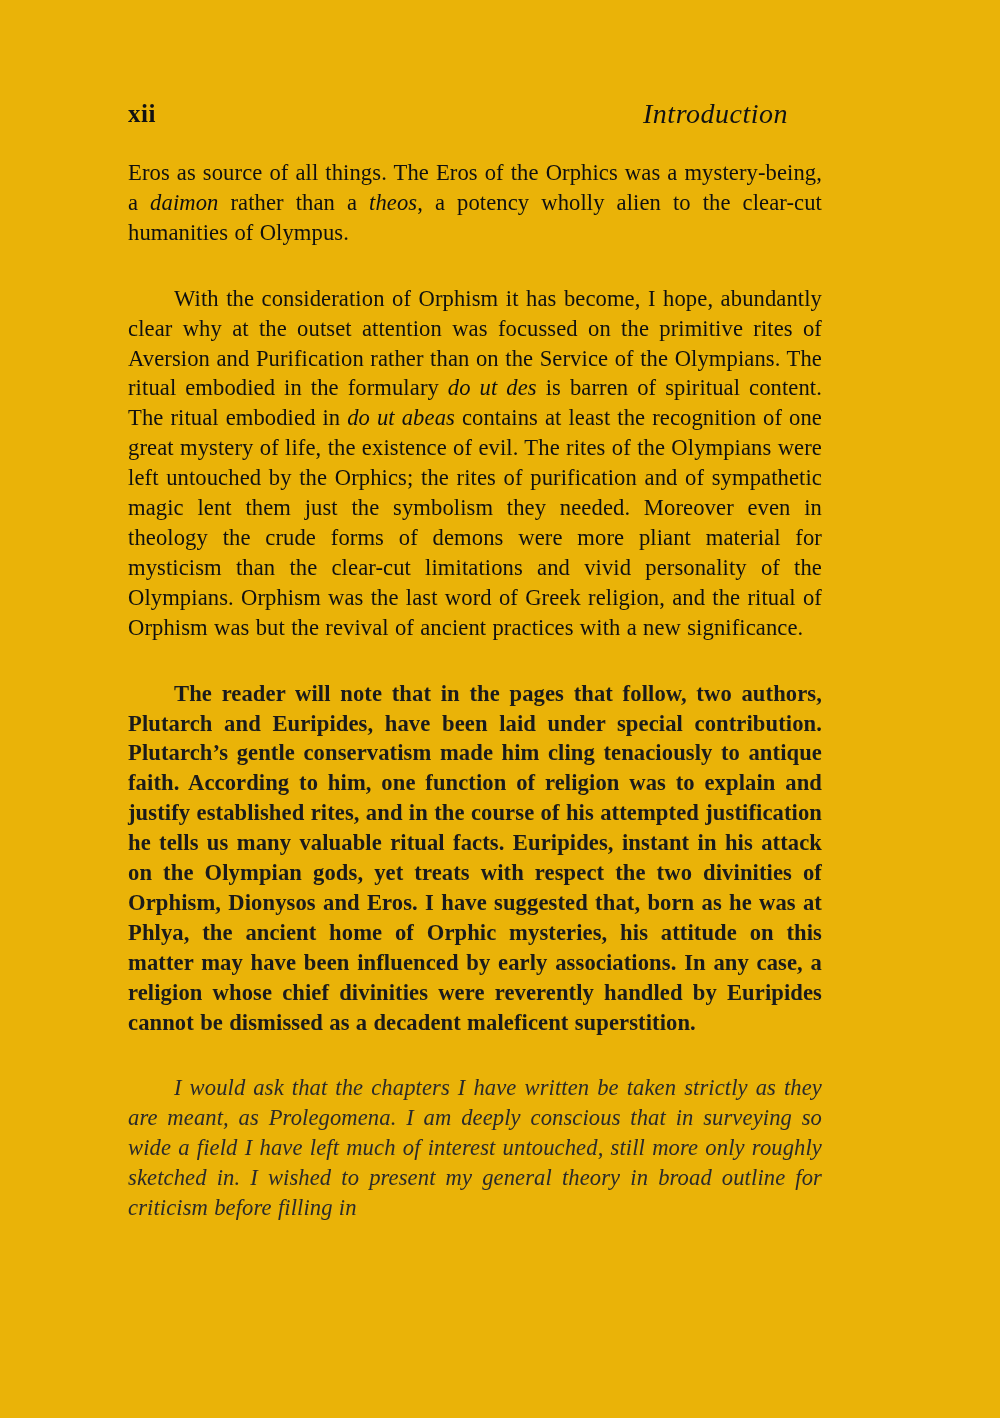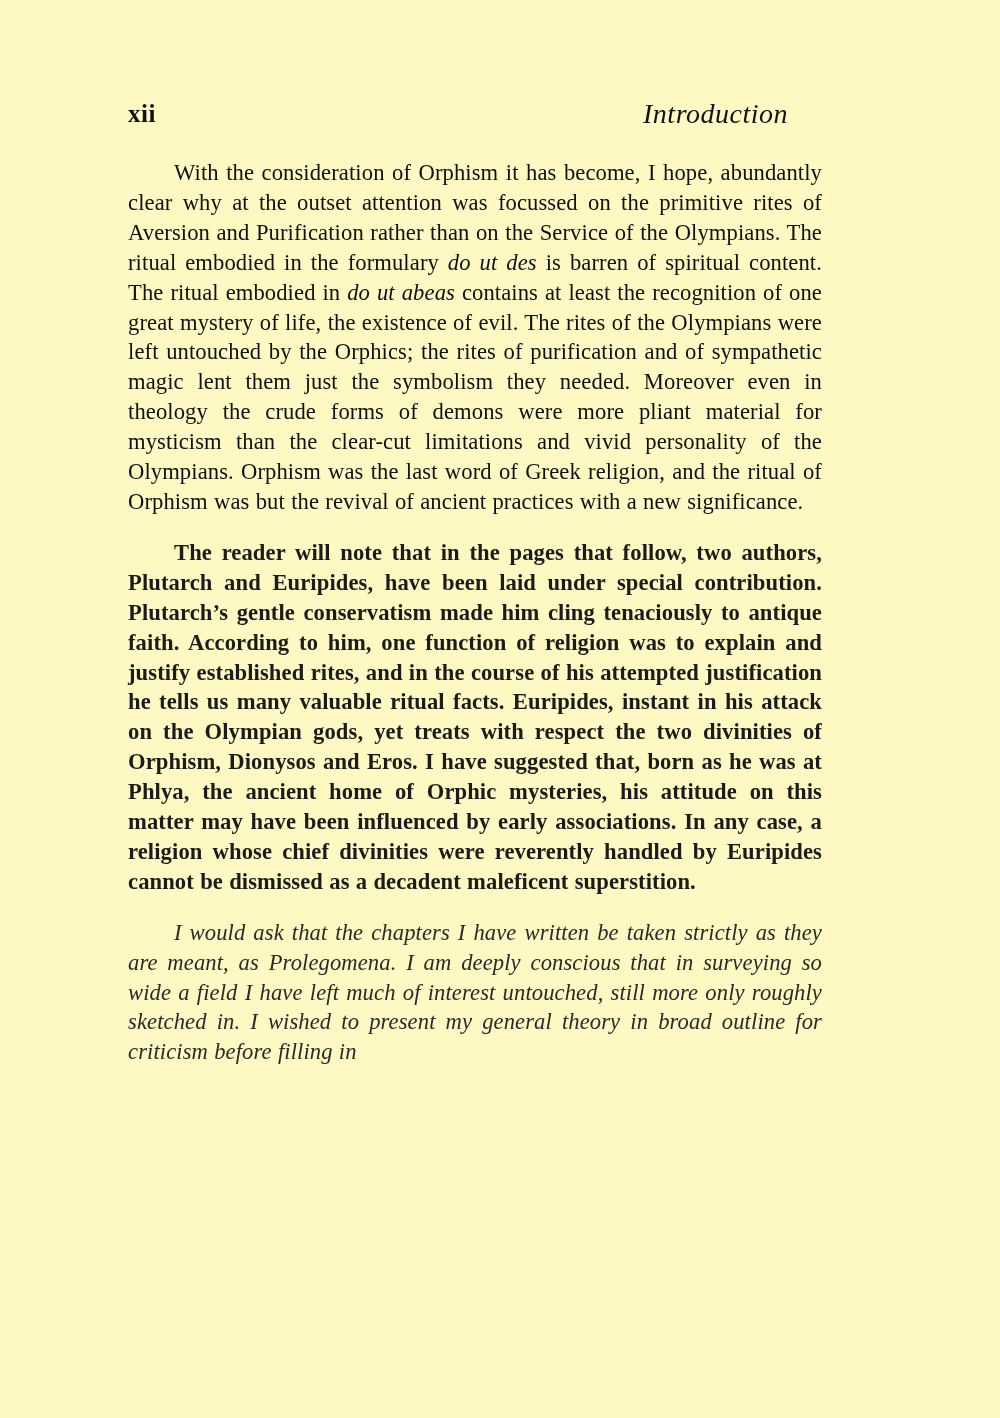--- a/index.html
+++ b/index.html
@@ -15,21 +15,21 @@
     overflow: hidden;
     font-family: "Liberation Serif", "DejaVu Serif", serif;
     color: #000000;
     -webkit-font-smoothing: antialiased;
   }
 
   
   .page {
     position: absolute;
     inset: 0;
-    background: #fef9c3;
+    background: #eab308;
   }
 
   
   .running-head {
     position: absolute;
     left: 128px;
     top: 100px;
     width: 692px;
     height: 40px;
   }
@@ -69,21 +69,21 @@
     text-align: justify;
     text-align-last: left;
     font-size: 22.6px;
     line-height: 29.9px;
     letter-spacing: 0.1px;
     word-spacing: 0.5px;
     color: #101010;
     text-indent: 0;
   }
   p.para + p.para {
-    margin-top: 21px;
+    margin-top: 36px;
   }
   p.indent {
     text-indent: 46px;
   }
 
   
   p.fade1 { color: #1b1b1b; font-weight: bold; }
   p.fade2 { color: #2a2a2a; font-style: italic; }
 
   i, em { font-style: italic; }
@@ -92,18 +92,19 @@
 <body>
 
 <div class="page">
 
   <div class="running-head">
     <span class="folio">xii</span>
     <span class="head-title">Introduction</span>
   </div>
 
   <div class="textblock">
+    <p class="para" style="text-indent: 0px;"><span>Eros as source of all things.  The Eros of the Orphics was a mystery-being, a </span><i>daimon</i><span> rather than a </span><i>theos</i><span>, a potency wholly alien to the clear-cut humanities of Olympus.</span></p>
     <p class="para indent"><span>With the consideration of Orphism it has become, I hope, abundantly clear why at the outset attention was focussed on the primitive rites of Aversion and Purification rather than on the Service of the Olympians.  The ritual embodied in the formulary </span><i>do ut des</i><span> is barren of spiritual content.  The ritual embodied in </span><i>do ut abeas</i><span> contains at least the recognition of one great mystery of life, the existence of evil.  The rites of the Olympians were left untouched by the Orphics; the rites of purification and of sympathetic magic lent them just the symbolism they needed.  Moreover even in theology the crude forms of demons were more pliant material for mysticism than the clear-cut limitations and vivid personality of the Olympians.  Orphism was the last word of Greek religion, and the ritual of Orphism was but the revival of ancient practices with a new significance.</span></p>
     <p class="para indent fade1"><span>The reader will note that in the pages that follow, two authors, Plutarch and Euripides, have been laid under special contribution.  Plutarch’s gentle conservatism made him cling tenaciously to antique faith.  According to him, one function of religion was to explain and justify established rites, and in the course of his attempted justification he tells us many valuable ritual facts.  Euripides, instant in his attack on the Olympian gods, yet treats with respect the two divinities of Orphism, Dionysos and Eros.  I have suggested that, born as he was at Phlya, the ancient home of Orphic mysteries, his attitude on this matter may have been influenced by early associations.  In any case, a religion whose chief divinities were reverently handled by Euripides cannot be dismissed as a decadent maleficent superstition.</span></p>
     <p class="para indent fade2"><span>I would ask that the chapters I have written be taken strictly as they are meant, as Prolegomena.  I am deeply conscious that in surveying so wide a field I have left much of interest untouched, still more only roughly sketched in.  I wished to present my general theory in broad outline for criticism before filling in</span></p>
   </div>
 
 </div>
 
 </body></html>

